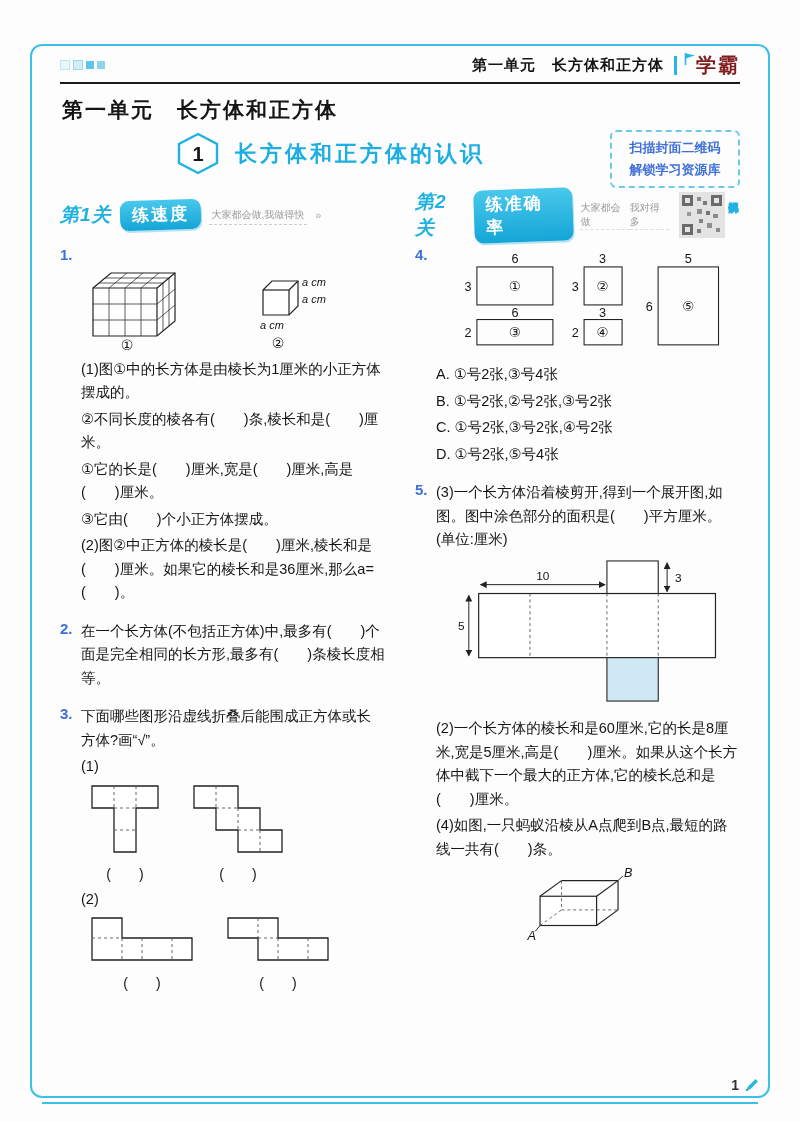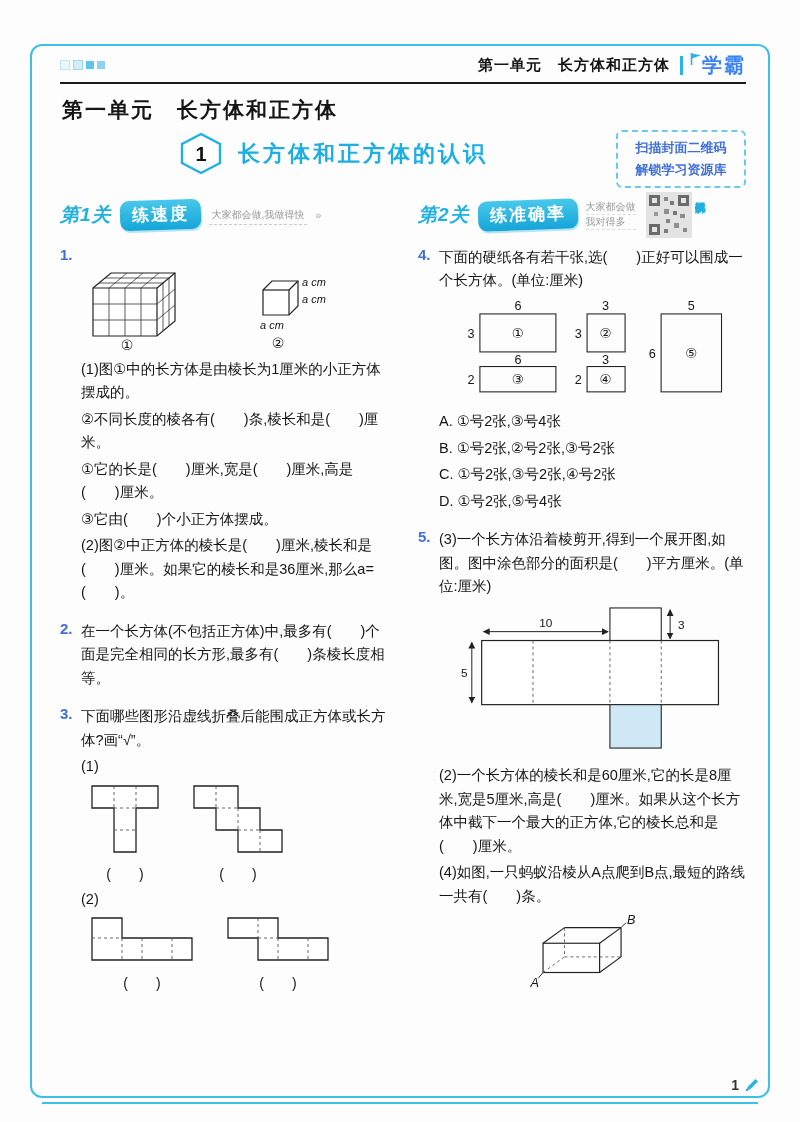--- a/index.html
+++ b/index.html
@@ -15,35 +15,35 @@
     position:absolute; top:44px; left:30px; right:30px; bottom:24px;
     border:2px solid #3cc0e6; border-radius:12px;
   }
   .frame-outer-line {
     position:absolute; left:42px; right:42px; bottom:18px;
     border-top:2px solid #3cc0e6;
   }
 
   .content {
     position:absolute; top:48px; left:32px; right:32px; bottom:26px;
-    padding:4px 22px 0 28px; box-sizing:border-box;
+    padding:4px 28px 0 28px; box-sizing:border-box;
   }
 
   
   .hdr { display:flex; justify-content:space-between; align-items:center; height:26px; }
   .deco { display:flex; gap:3px; align-items:center; }
   .deco span { width:8px; height:8px; display:inline-block; }
   .deco .d1 { border:1px solid #bfe5f4; background:#eaf7fc; }
   .deco .d2 { border:1px solid #9bd8f0; background:#d2eef9; }
   .deco .d3 { background:#5ec5e9; }
   .deco .d4 { background:#8ed3ee; }
   .hdr-right { display:flex; align-items:center; }
   .crumb { font-weight:700; font-size:15px; letter-spacing:1px; }
   .brand-divider { display:inline-block; width:3px; height:19px; background:#2ab6e2; margin:0 6px 0 10px; }
-  .brand { color:#3b82f6; font-weight:900; font-size:20px; letter-spacing:2px; position:relative; }
+  .brand { color:#7f1d1d; font-weight:900; font-size:20px; letter-spacing:2px; position:relative; }
   .rule { border:none; border-top:2px solid #1a1a1a; margin:4px 0 0 0; }
 
   .unit-title { font-size:21px; font-weight:800; letter-spacing:2px; margin:12px 0 2px 2px; }
 
   
   .lesson-row { position:relative; height:60px; margin-top:4px; }
   .lesson-center { position:absolute; left:20px; right:160px; top:4px;
     display:flex; align-items:center; justify-content:center; gap:14px; }
   .lesson-title { color:#1daee2; font-weight:800; font-size:22px; letter-spacing:3px; }
   .qr-note {
@@ -60,21 +60,21 @@
   .sec-head { display:flex; align-items:center; gap:8px; height:38px; }
   .sec-tag { color:#1fb2e0; font-weight:900; font-size:19px; font-style:italic; letter-spacing:1px; }
   .sec-name {
     background:linear-gradient(180deg,#49c8ec,#14a5d7); color:#fff;
     font-weight:900; font-size:17px; letter-spacing:2px;
     padding:3px 12px 4px; border-radius:9px; transform:rotate(-2deg);
     box-shadow:1px 2px 0 rgba(23,167,216,.3);
   }
   .sec-slogan { font-size:10px; color:#999; border-bottom:1px dashed #ccc; padding:2px 3px; white-space:nowrap; }
   .sec-arrow { color:#aaa; font-size:11px; }
-  .slogan-stack { display:flex; flex-direction:column; font-size:10px; color:#999; line-height:1.4; }
+  .slogan-stack { display:flex; flex-direction:row; font-size:10px; color:#999; line-height:1.4; }
   .slogan-stack span { border-bottom:1px dashed #ddd; }
   .video-wrap { display:flex; align-items:center; gap:3px; margin-left:2px; }
   .video-label { writing-mode:vertical-rl; height:46px; font-size:10.5px; line-height:1.15;
     color:#1fb2e0; font-weight:700; letter-spacing:1px; }
 
   
   .q { display:flex; margin-top:12px; }
   .qnum { color:#3f6fd8; font-weight:700; font-size:15px; width:21px; flex:none; }
   .qbody { flex:1; min-width:0; font-size:14.5px; line-height:1.62; }
   .qbody p { margin:0 0 3px 0; }
@@ -305,21 +305,20 @@
               <rect x="18" y="37" width="4" height="4" fill="#7d7d7d"></rect>
                 <rect x="37" y="36" width="4" height="4" fill="#8a8a8a"></rect>
             </svg>
             <span class="video-label">视频讲解</span>
           </span>
         </div>
 
         <div class="q">
           <span class="qnum">4.</span>
           <div class="qbody">
-            <p>下面的硬纸各有若干张,选(　　)正好可以围成一个长方体。(单位:厘米)</p>
             <div class="q4fig">
               <svg width="302" height="104" viewBox="0 0 310 104">
                 <g stroke="#222" stroke-width="1.1" fill="none">
                   <rect x="42" y="16" width="78" height="39"></rect>
                   <rect x="152" y="16" width="39" height="39"></rect>
                   <rect x="228" y="16" width="62" height="80"></rect>
                   <rect x="42" y="70" width="78" height="26"></rect>
                   <rect x="152" y="70" width="39" height="26"></rect>
                 </g>
                 <g font-size="13" text-anchor="middle">

